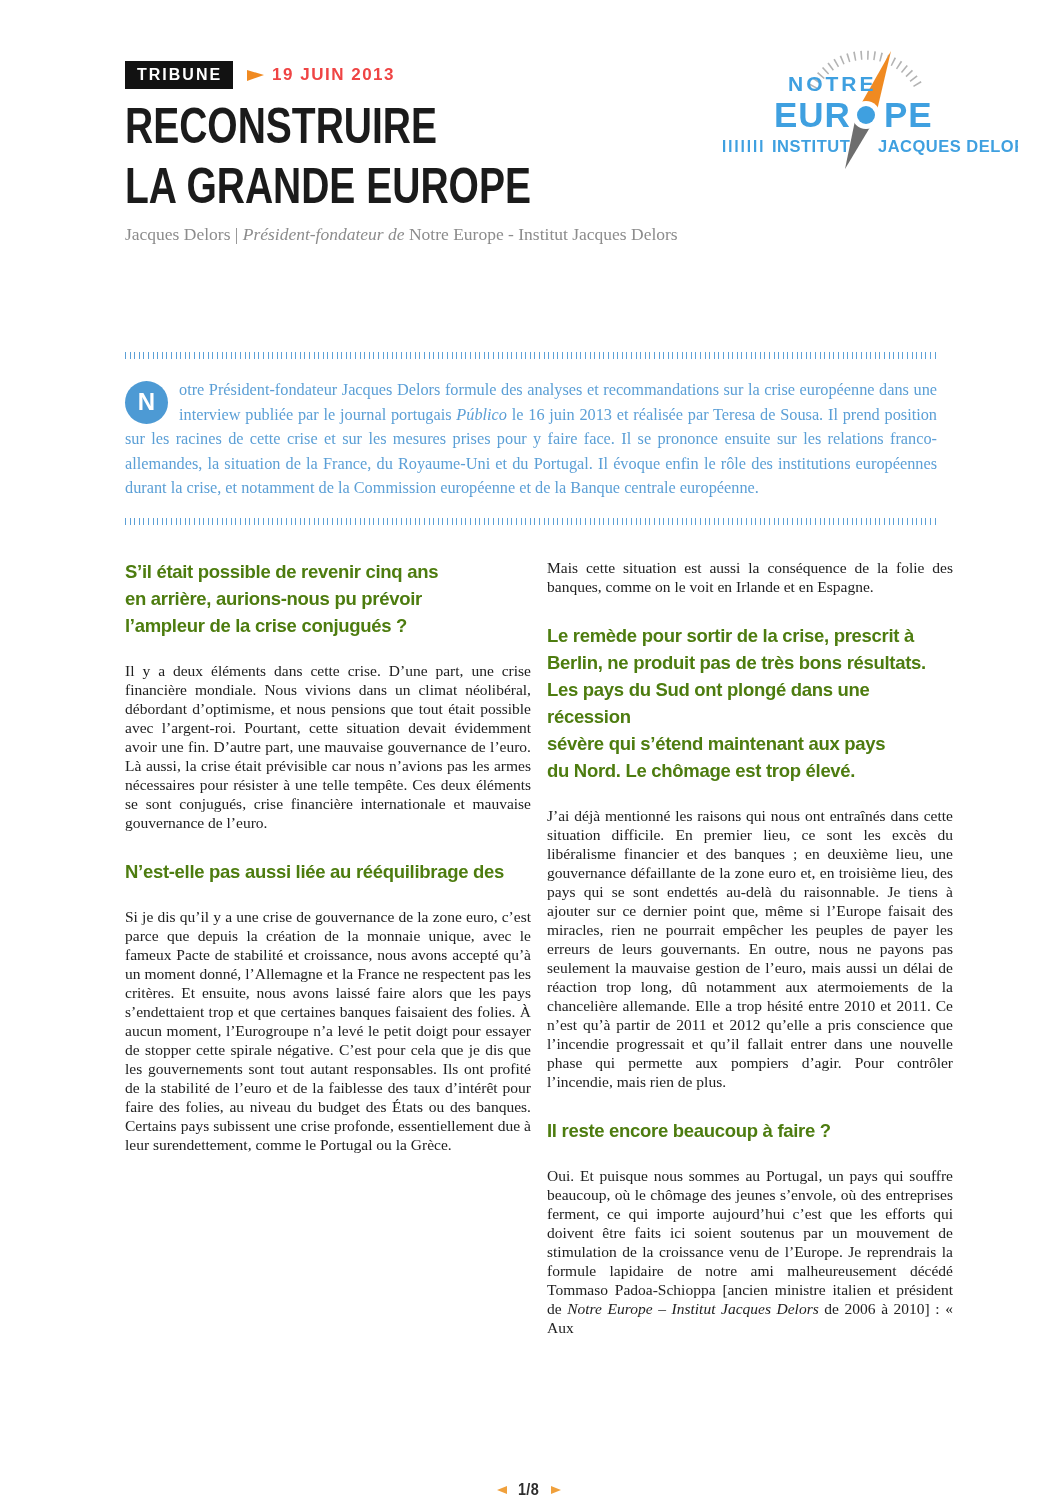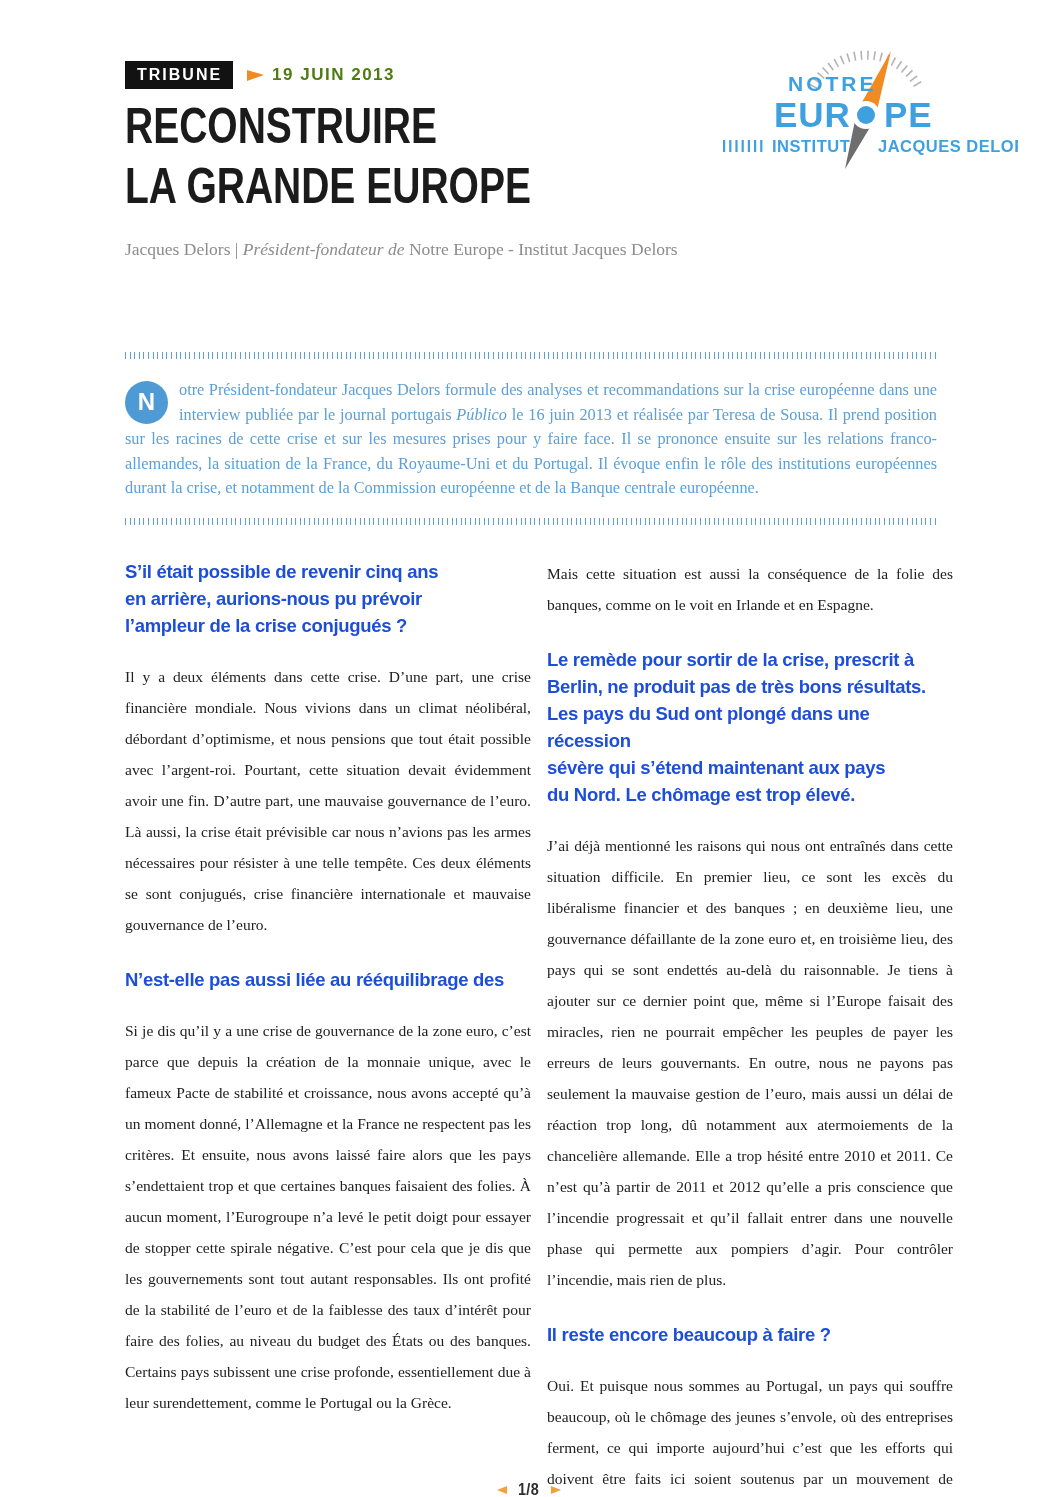--- a/index.html
+++ b/index.html
@@ -20,32 +20,32 @@
     font-size: 16px; letter-spacing: 2px;
     padding: 5px 11px 5px 12px;
   }
   .pennant {
     width: 0; height: 0; margin-left: 14px;
     border-left: 17px solid #f08a21;
     border-top: 5px solid transparent;
     border-bottom: 6px solid transparent;
   }
   .date {
-    margin-left: 8px; color: #4d7c0f;
+    margin-left: 8px; color: #ef4444;
     font-family: "Liberation Sans", sans-serif; font-weight: 700;
     font-size: 17px; letter-spacing: 1.5px;
   }
   .title {
     position: absolute; left: 125px; top: 96px;
     font-family: "Liberation Sans", sans-serif; font-weight: 700;
     font-size: 50px; line-height: 60px; color: #1b1b1b;
     transform: scaleX(0.78); transform-origin: left top;
     white-space: nowrap;
   }
-  .author { position: absolute; left: 125px; top: 239px; font-size: 17.5px; color: #8c8c8c; }
+  .author { position: absolute; left: 125px; top: 224px; font-size: 17.5px; color: #8c8c8c; }
   .author i { font-style: italic; }
 
   
   .logo { position: absolute; left: 718px; top: 45px; width: 300px; height: 128px; }
   .logo svg { position: absolute; left: 0; top: 0; }
   .lg-blue { fill: #3fa0e0; }
   .lg-txt  { font-family: "Liberation Sans", sans-serif; font-weight: 700; }
 
   
   .intro { position: absolute; left: 125px; top: 352px; width: 812px; }
@@ -65,28 +65,28 @@
     display: flex; align-items: center; justify-content: center;
     margin: 3px 11px 2px 0;
   }
   .intro-body i { font-style: italic; margin-top: 8px; }
 
   
   .columns { position: absolute; left: 125px; top: 558px; width: 828px; display: flex; gap: 16px; }
   .col { width: 406px; color: #212121; }
   .q-head {
     font-family: "Liberation Sans", sans-serif; font-weight: 700;
-    font-size: 18.5px; line-height: 27px; letter-spacing: -0.3px; color: #1d4ed8;
+    font-size: 18.5px; line-height: 27px; letter-spacing: -0.3px; color: #4d7c0f;
     margin-bottom: 22px;
   }
   .q-head + p { margin-top: 0; }
   .q-head.after-p { margin-top: 26px; }
   .q-line { display: block; }
   .col p {
-    font-size: 15.5px; line-height: 31px; text-align: justify;
+    font-size: 15.5px; line-height: 19px; text-align: justify;
     margin-bottom: 26px;
   }
   .col p:last-child { margin-bottom: 0; }
   .col p i { font-style: italic; }
 
   
   .footer {
     position: absolute; left: 0; top: 1480px; width: 100%;
     display: flex; align-items: center; justify-content: center; gap: 9px;
   }

